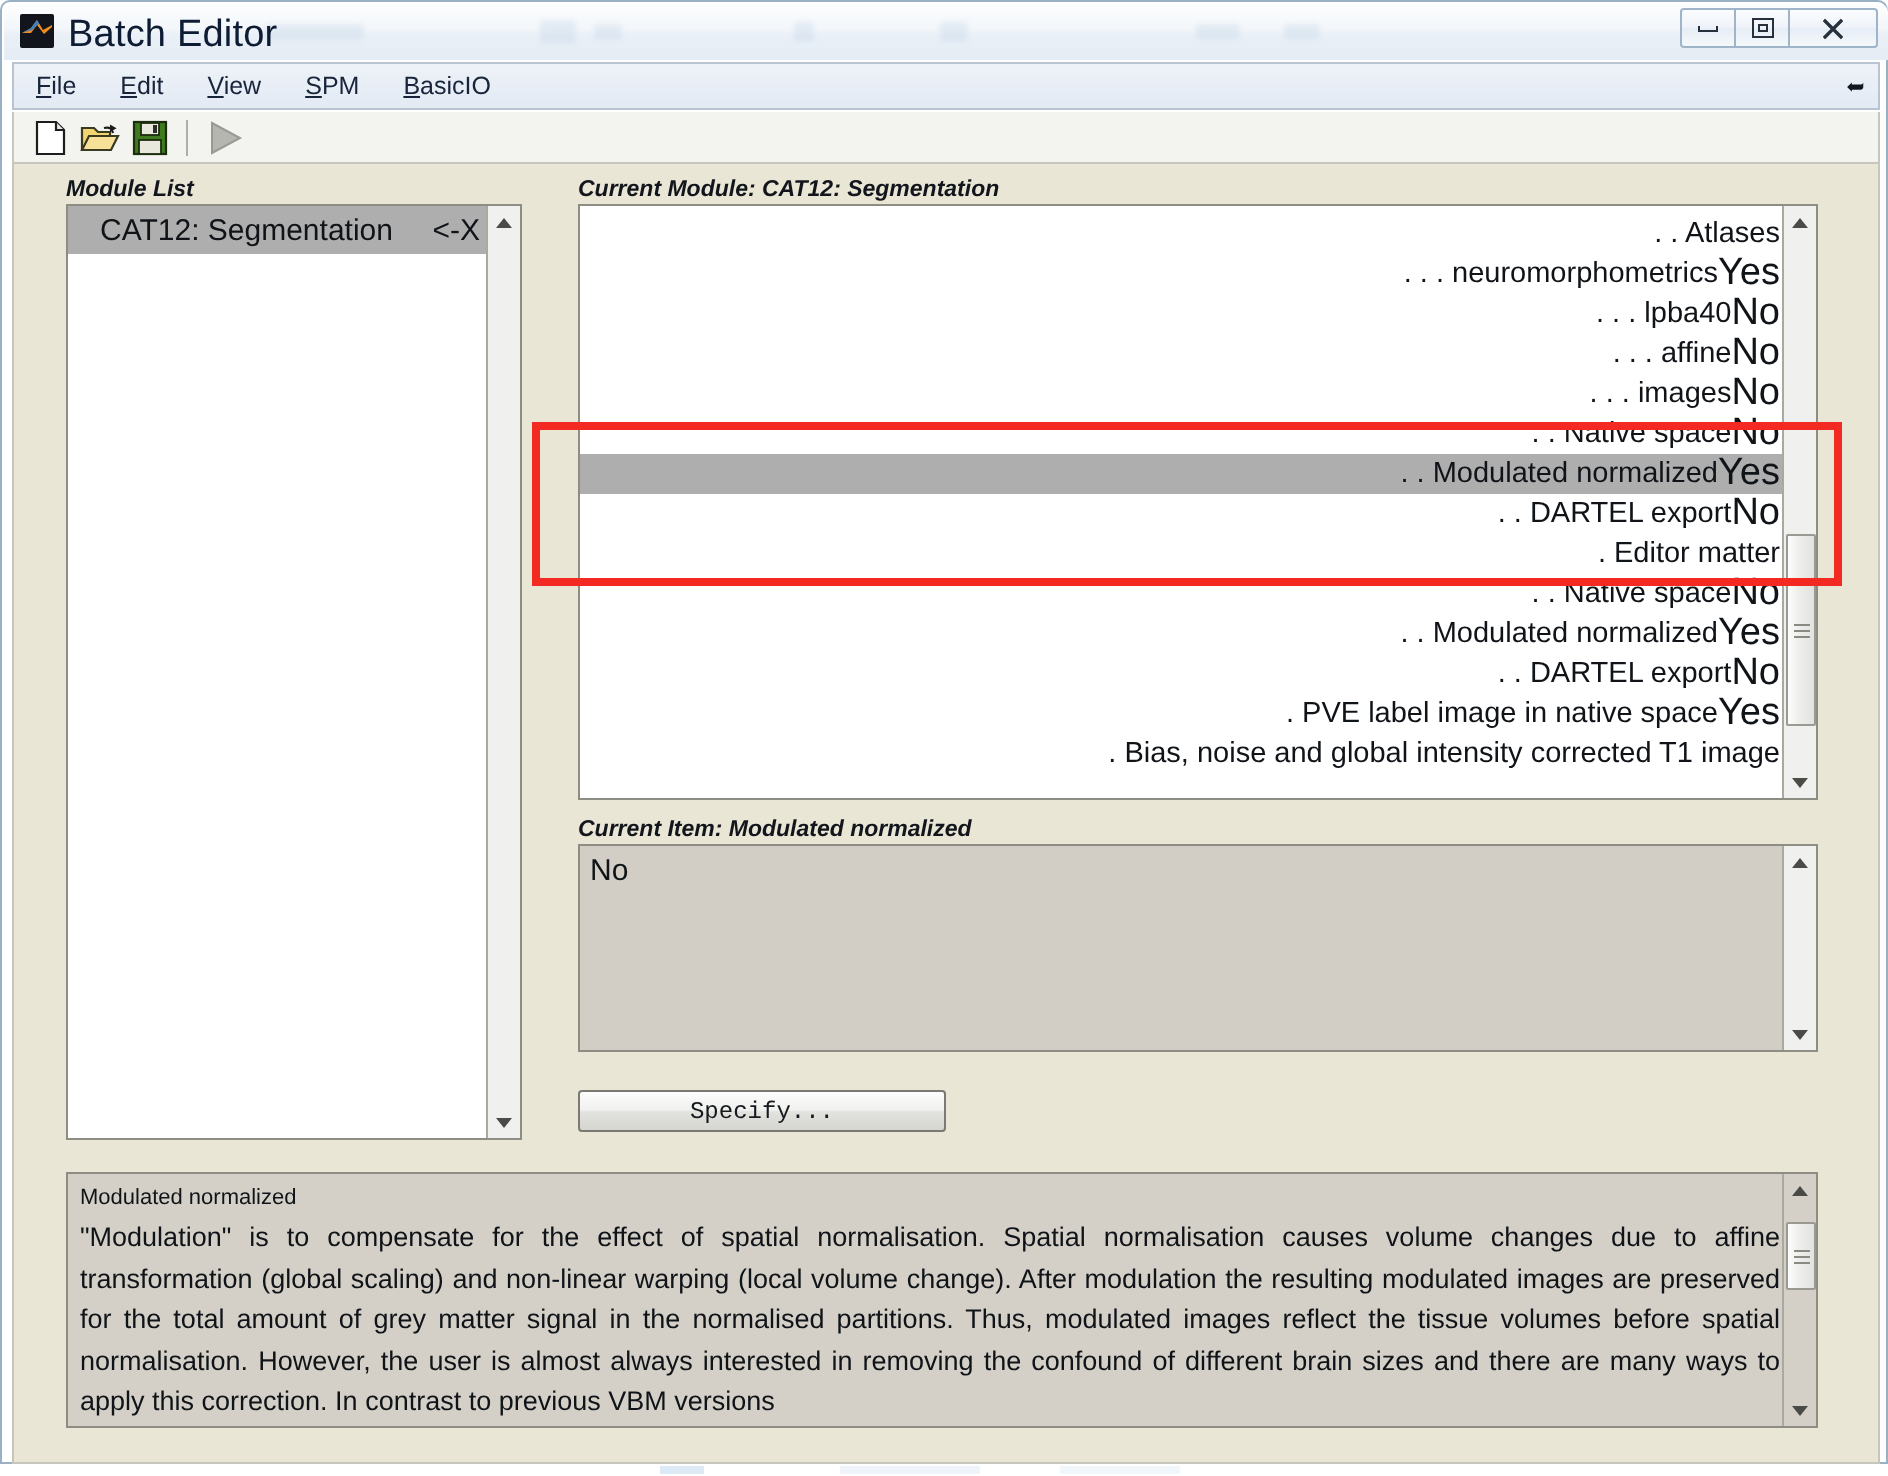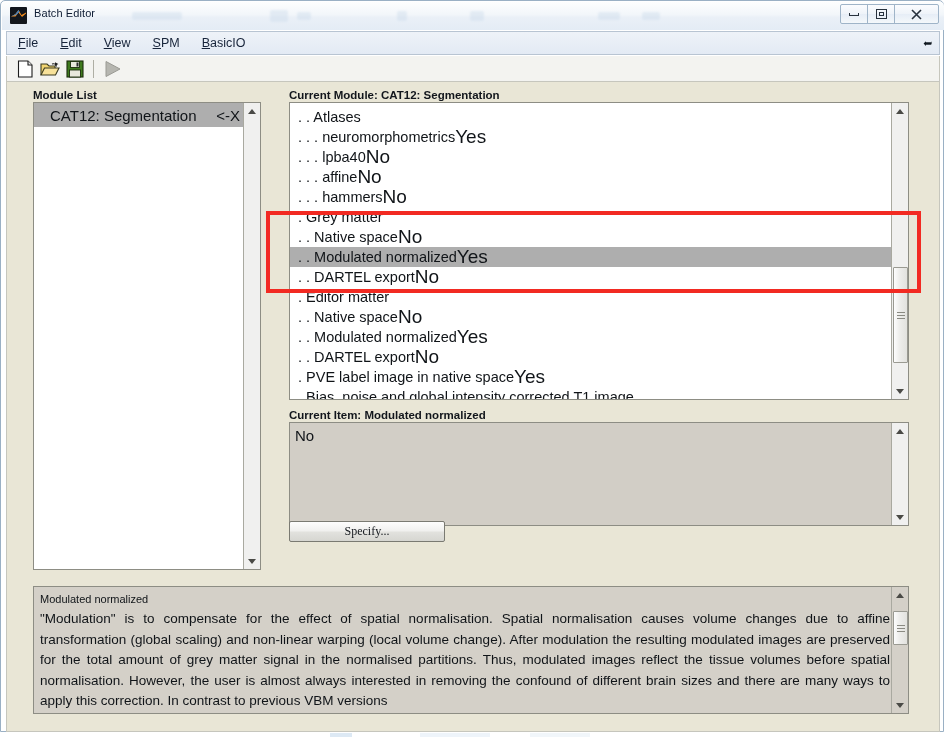--- a/index.html
+++ b/index.html
@@ -41,21 +41,21 @@
   .app-icon {
     position: absolute; left: 8px; top: 5px;
     width: 17px; height: 17px;
     background: #12161c;
     border-radius: 1px;
     overflow: hidden;
   }
   .app-icon svg { display: block; }
   .title-text {
     position: absolute; left: 32px; top: 5px;
-    font-size: 11px; color: #0d1b33;
+    font-size: 19px; color: #0d1b33;
     font-family: "Liberation Sans", sans-serif;
     letter-spacing: .1px;
   }
   .win-btns {
     position: absolute; right: 5px; top: 2px;
     display: flex;
   }
   .win-btn {
     width: 28px; height: 20px;
     border: 1px solid #9fb4c8;
@@ -114,20 +114,21 @@
     left: 5px; top: 81px; width: 934px; height: 650px;
     background: #e9e6d6;
     border: 1px solid #c6c6bd;
     border-top: none;
   }
 
   .panel-label {
     position: absolute;
     font-size: 11.5px; font-weight: bold; color: #12161c;
     font-family: "Liberation Sans", sans-serif;
+    font-style: italic;
   }
 
   
   .module-list-box {
     position: absolute;
     left: 32px; top: 101px; width: 228px; height: 468px;
     background: #ffffff;
     border: 1px solid #8d8d84;
   }
   .module-row {
@@ -142,21 +143,21 @@
   
   .tree-box {
     position: absolute;
     left: 288px; top: 101px; width: 620px; height: 298px;
     background: #ffffff;
     border: 1px solid #8d8d84;
     overflow: hidden;
   }
   .tree-row {
     height: 20px;
-    display: flex; align-items: center; justify-content: flex-start;
+    display: flex; align-items: center; justify-content: flex-end;
     padding: 0 18px 0 8px;
     font-size: 14.5px; color: #101418;
     font-family: "Liberation Sans", sans-serif;
     white-space: nowrap;
   }
   .tree-row.sel { background: #aeaeae; }
   .tree-val { font-size: 19px; }
 
   
   .item-box {
@@ -171,27 +172,27 @@
     display: flex; align-items: center;
     padding-left: 5px;
     font-size: 15px; color: #101418;
     font-family: "Liberation Sans", sans-serif;
   }
   .item-row.sel { background: #2f9bf2; color: #ffffff; }
 
   
   .specify-btn {
     position: absolute;
-    left: 288px; top: 520px; width: 156px; height: 21px;
+    left: 288px; top: 544px; width: 184px; height: 21px;
     border: 1px solid #7a7a72;
     border-radius: 2px;
     background: linear-gradient(to bottom,#fdfdfd 0%,#f0f0ee 48%,#e2e2de 52%,#d6d6d1 100%);
     display: flex; align-items: center; justify-content: center;
     font-size: 12px; color: #15191e;
-    font-family: Liberation Serif, serif;
+    font-family: Liberation Mono, monospace;
   }
 
   
   .help-box {
     position: absolute;
     left: 32px; top: 585px; width: 876px; height: 128px;
     background: #d4d0c8;
     border: 1px solid #8d8d84;
     overflow: hidden;
     padding: 2px 4px 0 6px;
@@ -376,26 +377,22 @@
           </div>
           <div class="tree-row">
             <span>. . . lpba40</span>
             <span class="tree-val">No</span>
           </div>
           <div class="tree-row">
             <span>. . . affine</span>
             <span class="tree-val">No</span>
           </div>
           <div class="tree-row">
-            <span>. . . hammers</span>
-            <span class="tree-val">No</span>
-          </div>
-          <div class="tree-row">
-            <span>. Grey matter</span>
-            <span class="tree-val"></span>
+            <span>. . . images</span>
+            <span class="tree-val">No</span>
           </div>
           <div class="tree-row">
             <span>. . Native space</span>
             <span class="tree-val">No</span>
           </div>
           <div class="tree-row sel">
             <span>. . Modulated normalized</span>
             <span class="tree-val">Yes</span>
           </div>
           <div class="tree-row">

